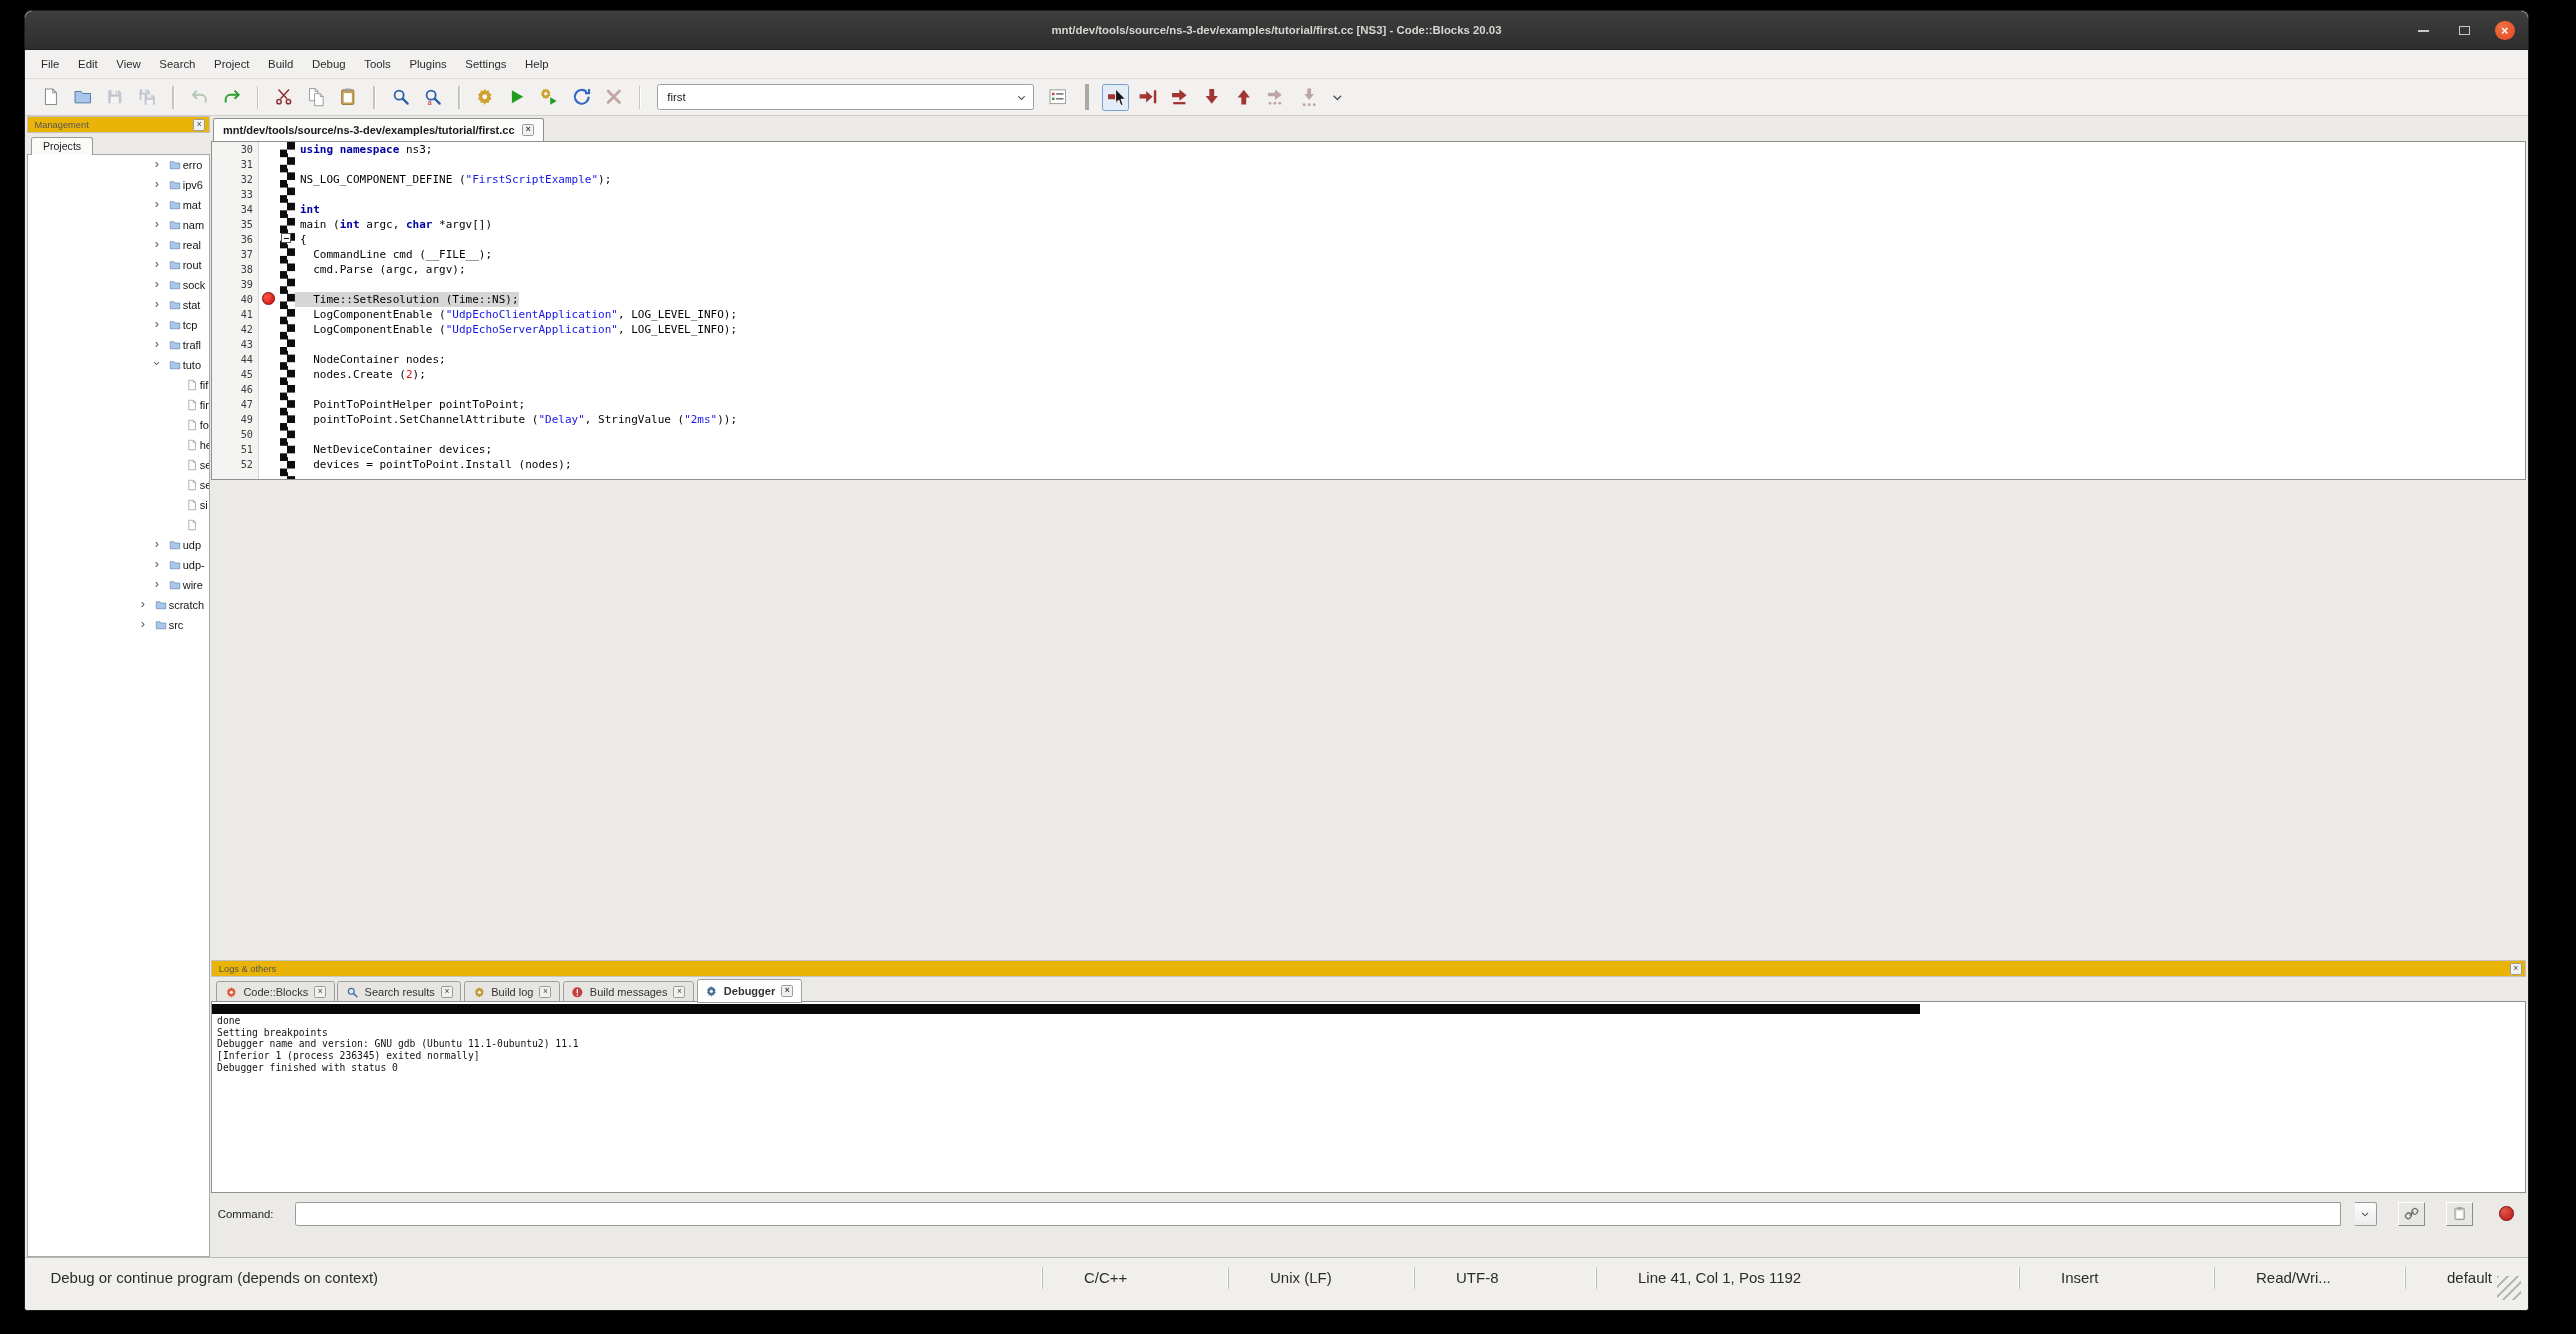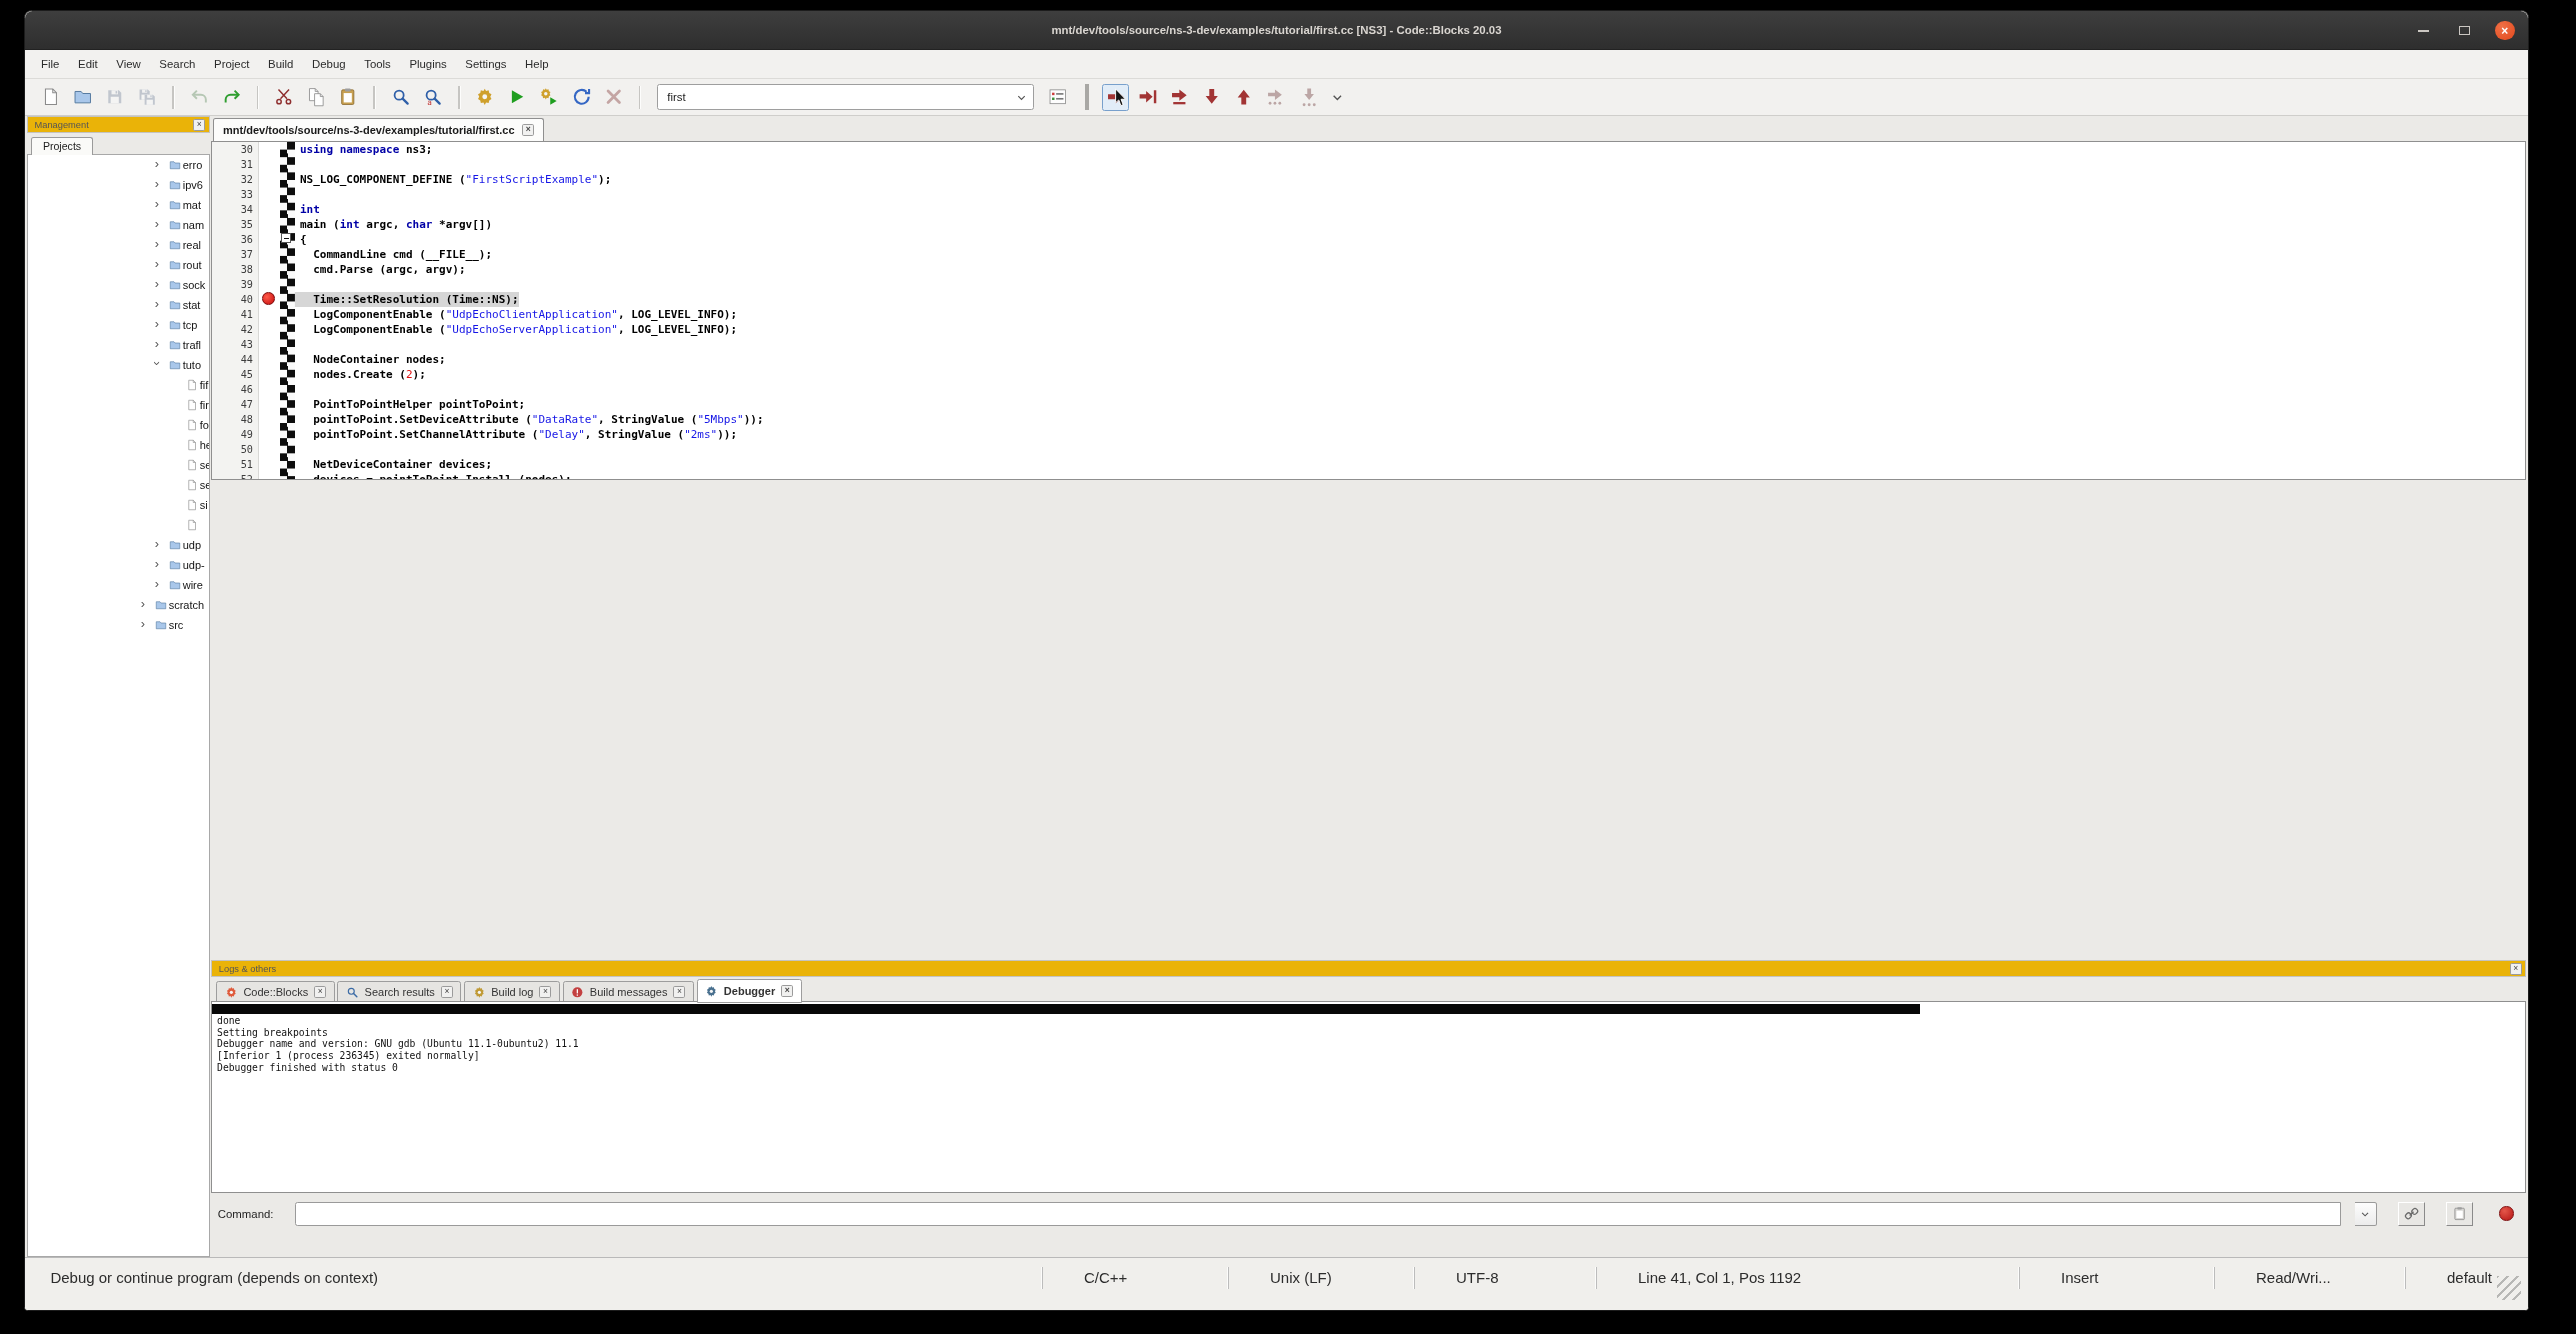--- a/index.html
+++ b/index.html
@@ -76,21 +76,21 @@
   .colnum{position:absolute;left:0;top:0;bottom:0;width:47px;background:#f3f3f1;border-right:0.8px solid #d8d8d6;}
   .colchk{position:absolute;left:68px;top:0;bottom:0;width:15.2px;
           background:repeating-conic-gradient(#0d0d0d 0% 25%, #fbfbfb 0% 50%) 0 0/15.2px 15.2px;}
   .cline{position:relative;height:15px;z-index:2;}
   .lnum{position:absolute;left:0;width:41px;text-align:right;color:#3d3d3d;font-size:10.2px;}
   .ltext{position:absolute;left:88px;white-space:pre;color:#000;}
   .ltext.hl{background:#d6d6d6;box-shadow:-5.1px 0 0 #d6d6d6;}
   .tok-k{color:#0000a6;font-weight:bold;}
   .tok-s{color:#1515e6;}
   .tok-n{color:#e01010;}
-  .tok-p{color:#000;font-weight:bold;}
+  .tok-p{color:#000;}
   .bp-dot{position:absolute;left:50px;top:150px;width:12.7px;height:12.7px;border-radius:50%;z-index:5;
           background:radial-gradient(circle at 35% 35%,#ff5a4a,#c40b0b);border:0.8px solid #7d0808;}
   .fold-box{position:absolute;left:69px;top:91px;width:10.2px;height:10.2px;background:#fff;border:0.8px solid #555;z-index:5;}
   .fold-box::after{content:"";position:absolute;left:1.7px;right:1.7px;top:3.8px;height:1.3px;background:#111;}
 
   
   .logs{position:absolute;left:0;top:844px;width:100%;height:290px;}
   .ltabbar{position:absolute;left:0;right:0;top:17px;height:25.4px;display:flex;align-items:flex-end;
            padding-left:5.1px;gap:2.5px;}
   .ltab{display:flex;align-items:center;gap:6px;height:22px;padding:0 7.6px;border:0.8px solid #9d9d9d;
@@ -716,24 +716,20 @@
                 </div>
                 <div class="cline">
                   <span class="lnum">46</span>
                   <span class="ltext"></span>
                 </div>
                 <div class="cline">
                   <span class="lnum">47</span>
                   <span class="ltext"><span class="tok-p">  PointToPointHelper pointToPoint;</span></span>
                 </div>
                 <div class="cline">
-                  <span class="lnum">48</span>
-                  <span class="ltext"><span class="tok-p">  pointToPoint.SetDeviceAttribute (</span><span class="tok-s">"DataRate"</span><span class="tok-p">, StringValue (</span><span class="tok-s">"5Mbps"</span><span class="tok-p">));</span></span>
-                </div>
-                <div class="cline">
                   <span class="lnum">49</span>
                   <span class="ltext"><span class="tok-p">  pointToPoint.SetChannelAttribute (</span><span class="tok-s">"Delay"</span><span class="tok-p">, StringValue (</span><span class="tok-s">"2ms"</span><span class="tok-p">));</span></span>
                 </div>
                 <div class="cline">
                   <span class="lnum">50</span>
                   <span class="ltext"></span>
                 </div>
                 <div class="cline">
                   <span class="lnum">51</span>
                   <span class="ltext"><span class="tok-p">  NetDeviceContainer devices;</span></span>

